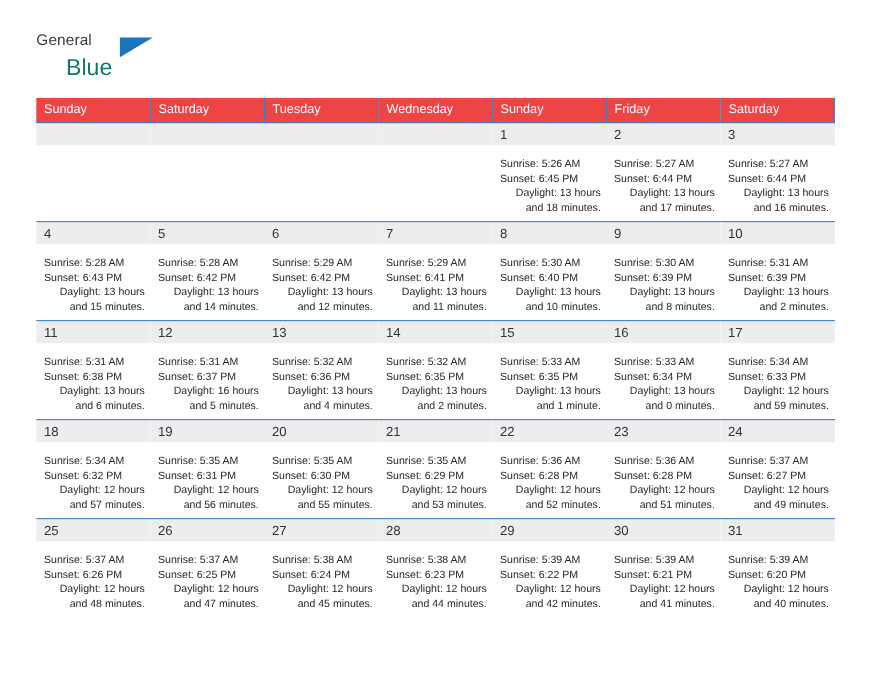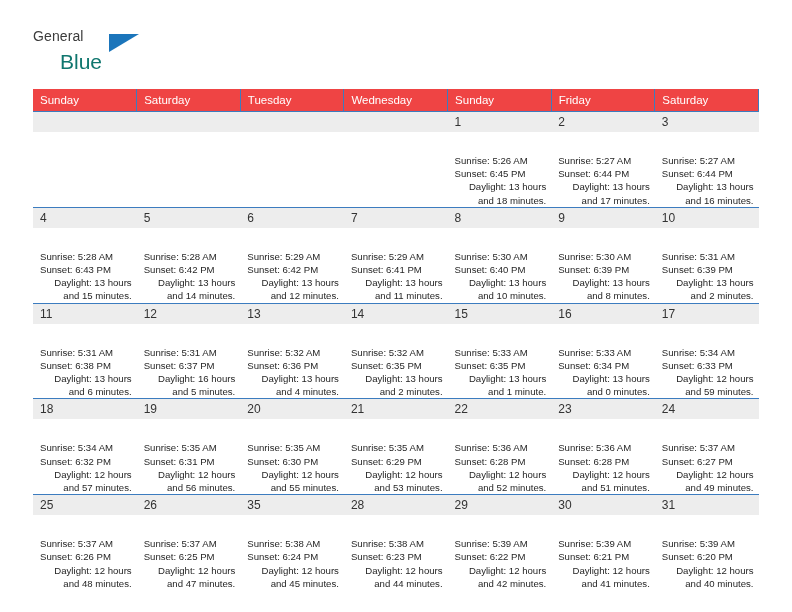--- a/index.html
+++ b/index.html
@@ -123,21 +123,21 @@
     color: #333333;
     padding: 3px 0 3px 7px;
     line-height: 14px;
     height: 20px;
     box-sizing: border-box;
   }
   .daynum.blank {
     color: transparent;
   }
   .cell-body {
-    padding: 22px 5px 0 7px;
+    padding: 11px 5px 0 7px;
     font-size: 9.6px;
     line-height: 13.2px;
     color: #262626;
   }
   .cell-body div {
     white-space: nowrap;
   }
   .cell-body .wrap {
     white-space: normal;
     text-align: right;
@@ -417,21 +417,21 @@
             </td>
             <td class="">
               <div class="daynum">26</div>
               <div class="cell-body">
                 <div>Sunrise: 5:37 AM</div>
                 <div>Sunset: 6:25 PM</div>
                 <div class="wrap">Daylight: 12 hours and 47 minutes.</div>
               </div>
             </td>
             <td class="">
-              <div class="daynum">35</div>
+              <div class="daynum">27</div>
               <div class="cell-body">
                 <div>Sunrise: 5:38 AM</div>
                 <div>Sunset: 6:24 PM</div>
                 <div class="wrap">Daylight: 12 hours and 45 minutes.</div>
               </div>
             </td>
             <td class="">
               <div class="daynum">28</div>
               <div class="cell-body">
                 <div>Sunrise: 5:38 AM</div>

